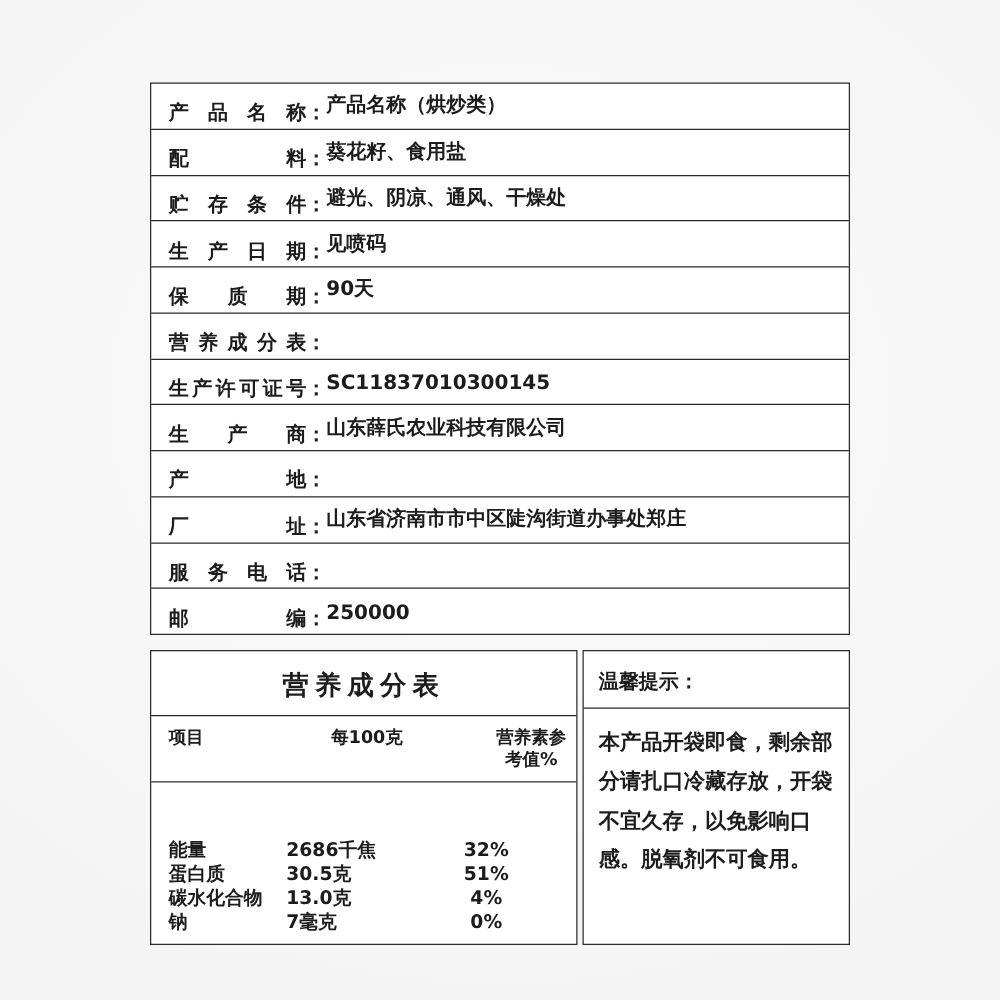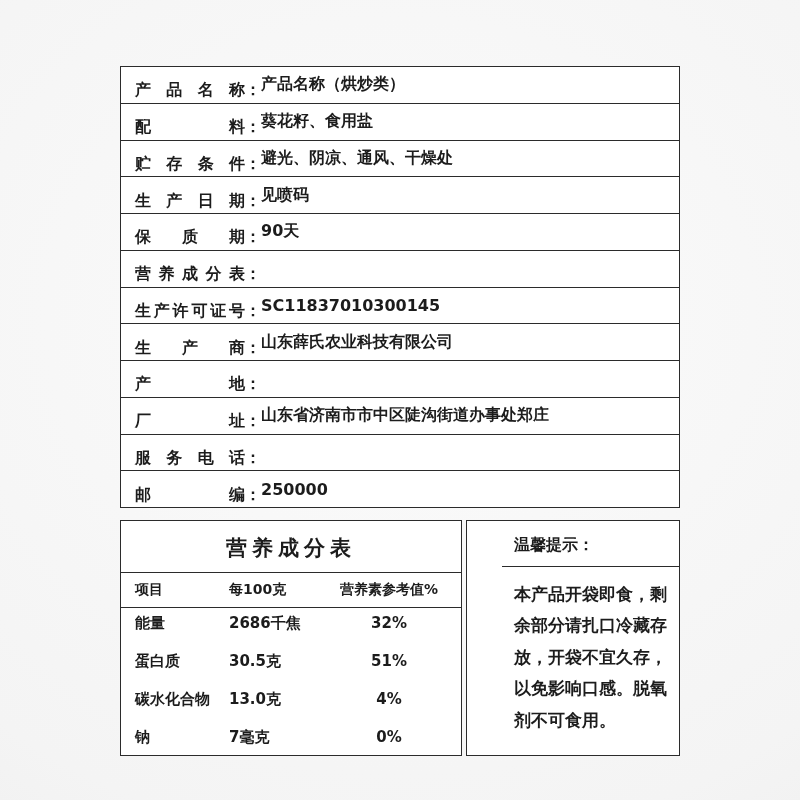--- a/index.html
+++ b/index.html
@@ -70,48 +70,48 @@
     padding: 13px 0 10px;
     border-bottom: 1px solid #2b2b2b;
   }
   .nutrition-header {
     display: grid;
     grid-template-columns: 94px 94px 1fr;
     padding: 8px 6px 8px 14px;
     border-bottom: 1px solid #2b2b2b;
     font-weight: bold;
     font-size: 14px;
+    gap: 36px;
   }
   .nutrition-header .nrv { text-align: center; }
   .nutrition-body {
     flex: 1;
     display: flex;
     flex-direction: column;
-    justify-content: space-between;
+    justify-content: flex-end;
     padding: 6px 6px 8px 14px;
     font-weight: bold;
     font-size: 15px;
   }
   .n-row {
     display: grid;
     grid-template-columns: 94px 94px 1fr;
     white-space: nowrap;
   }
   .n-nrv { text-align: center; }
 
   
   .tips {
     position: absolute;
     left: 466px; top: 520px;
     width: 214px; height: 236px;
     border: 1px solid #2b2b2b;
     background: #ffffff;
     display: flex;
     flex-direction: column;
-    padding-left: 35px;
   }
   .tips-title {
     font-weight: bold;
     font-size: 16px;
     padding: 14px 12px 10px;
     border-bottom: 1px solid #2b2b2b;
   }
   .tips-body {
     font-weight: bold;
     font-size: 17px;

